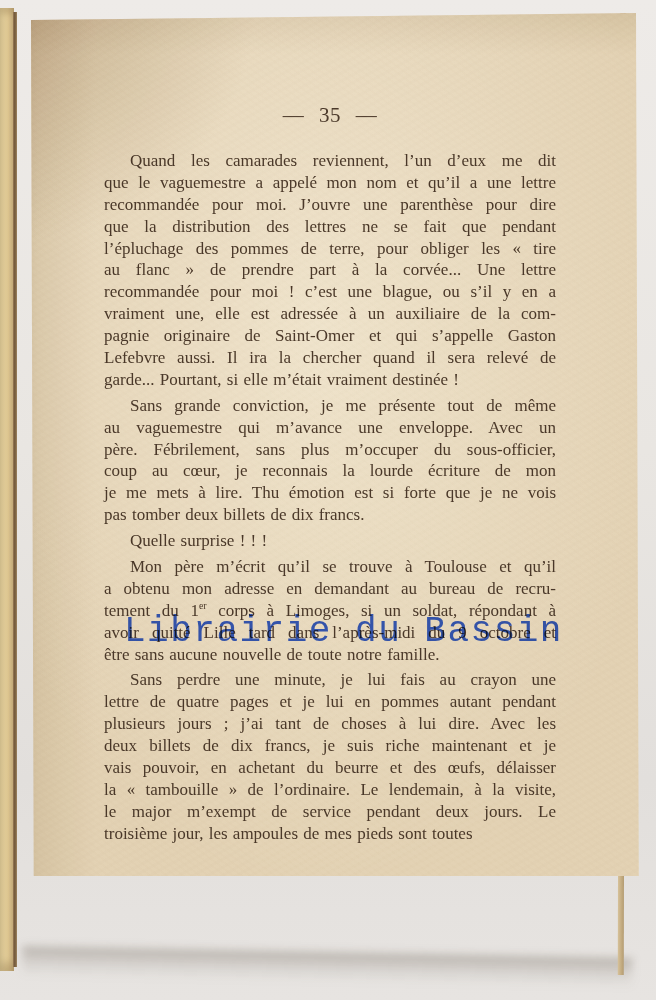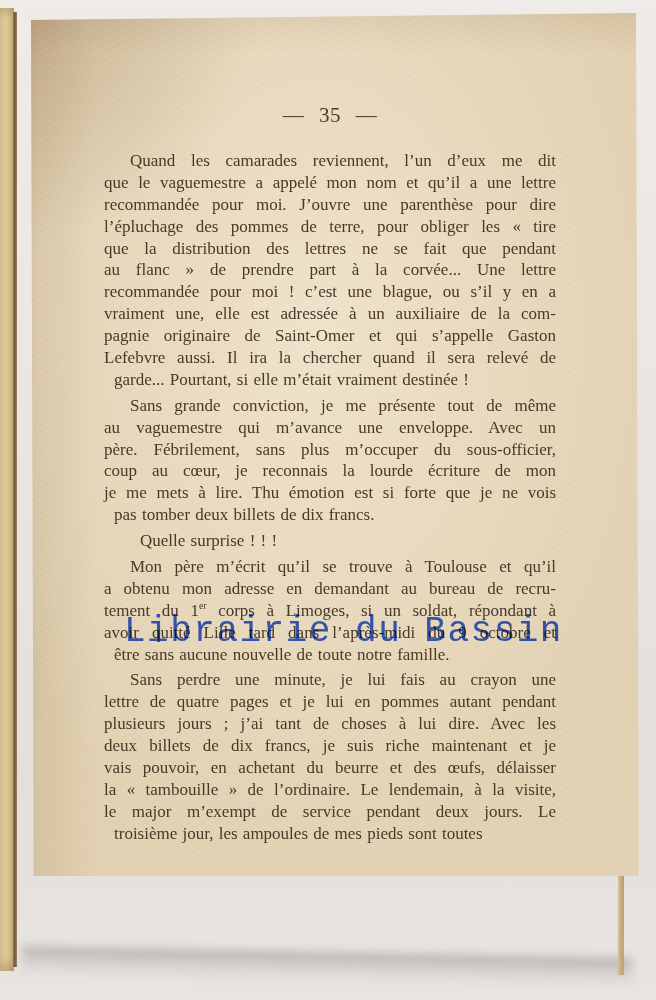--- a/index.html
+++ b/index.html
@@ -61,21 +61,21 @@
     color:#483627;font-size:17px;
   }
   .para{margin:0;}
   .para + .para{margin-top:4px;}
   .line{
     line-height:21.9px;height:21.9px;
     text-align:justify;text-align-last:justify;
     word-spacing:1px;white-space:normal;overflow:visible;
   }
   .line.first{ text-indent:26px; }
-  .line.last{ text-align-last:left;margin-left:10px; }
+  .line.last{ text-align-last:left; }
   .line sup{ font-size:0.58em; vertical-align:super; line-height:0;margin-top:36px; }
   .watermark{
     position:absolute;left:124px;top:611px;
     font-family:Liberation Mono, monospace;
     font-size:36px;font-weight:400;letter-spacing:1.5px;white-space:nowrap;
     mix-blend-mode:multiply;opacity:0.95;
   }
 </style>
 </head>
 <body>
@@ -86,22 +86,22 @@
   <div class="crease"></div>
   <div class="page-edge-right"></div>
 
   <div class="page">
     <div class="page-num">— 35 —</div>
     <div class="text-block">
         <div class="para">
           <div class="line first">Quand les camarades reviennent, l’un d’eux me dit</div>
           <div class="line">que le vaguemestre a appelé mon nom et qu’il a une lettre</div>
           <div class="line">recommandée pour moi. J’ouvre une parenthèse pour dire</div>
+          <div class="line">que la distribution des lettres ne se fait que pendant</div>
           <div class="line">l’épluchage des pommes de terre, pour obliger les « tire</div>
-          <div class="line">que la distribution des lettres ne se fait que pendant</div>
           <div class="line">au flanc » de prendre part à la corvée... Une lettre</div>
           <div class="line">recommandée pour moi ! c’est une blague, ou s’il y en a</div>
           <div class="line">vraiment une, elle est adressée à un auxiliaire de la com-</div>
           <div class="line">pagnie originaire de Saint-Omer et qui s’appelle Gaston</div>
           <div class="line">Lefebvre aussi. Il ira la chercher quand il sera relevé de</div>
           <div class="line last">garde... Pourtant, si elle m’était vraiment destinée !</div>
         </div>
         <div class="para">
           <div class="line first">Sans grande conviction, je me présente tout de même</div>
           <div class="line">au vaguemestre qui m’avance une enveloppe. Avec un</div>

